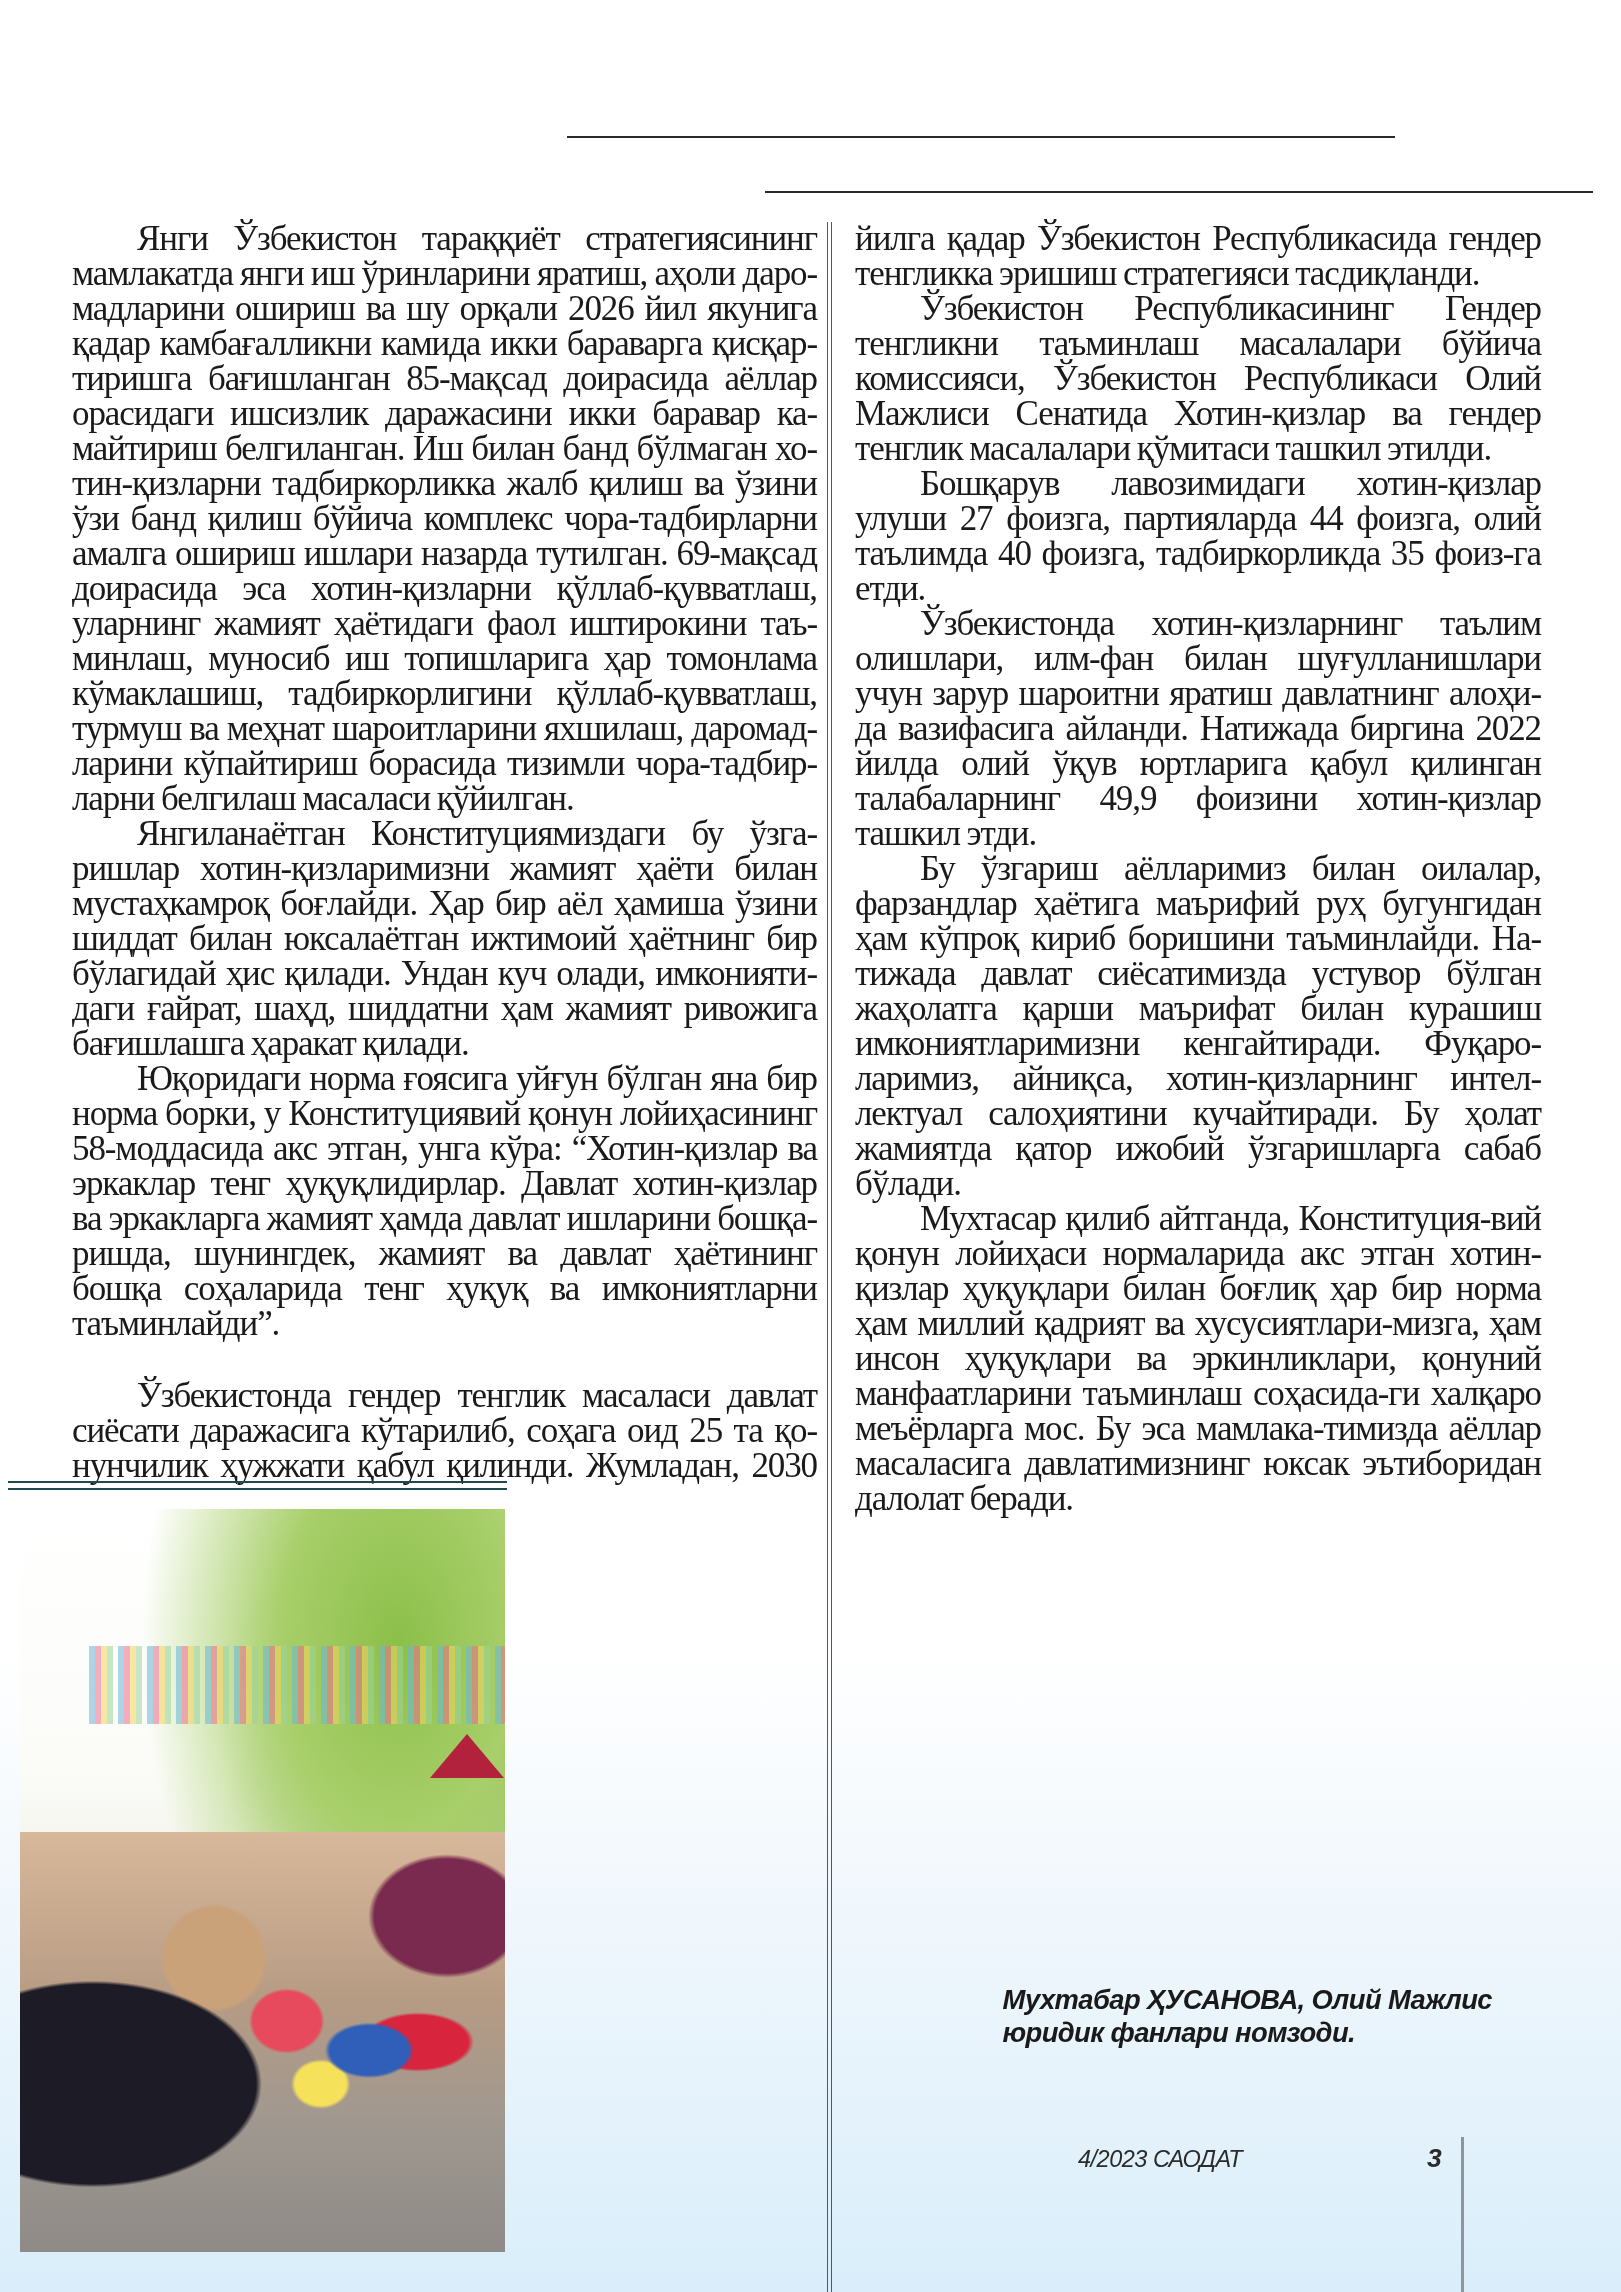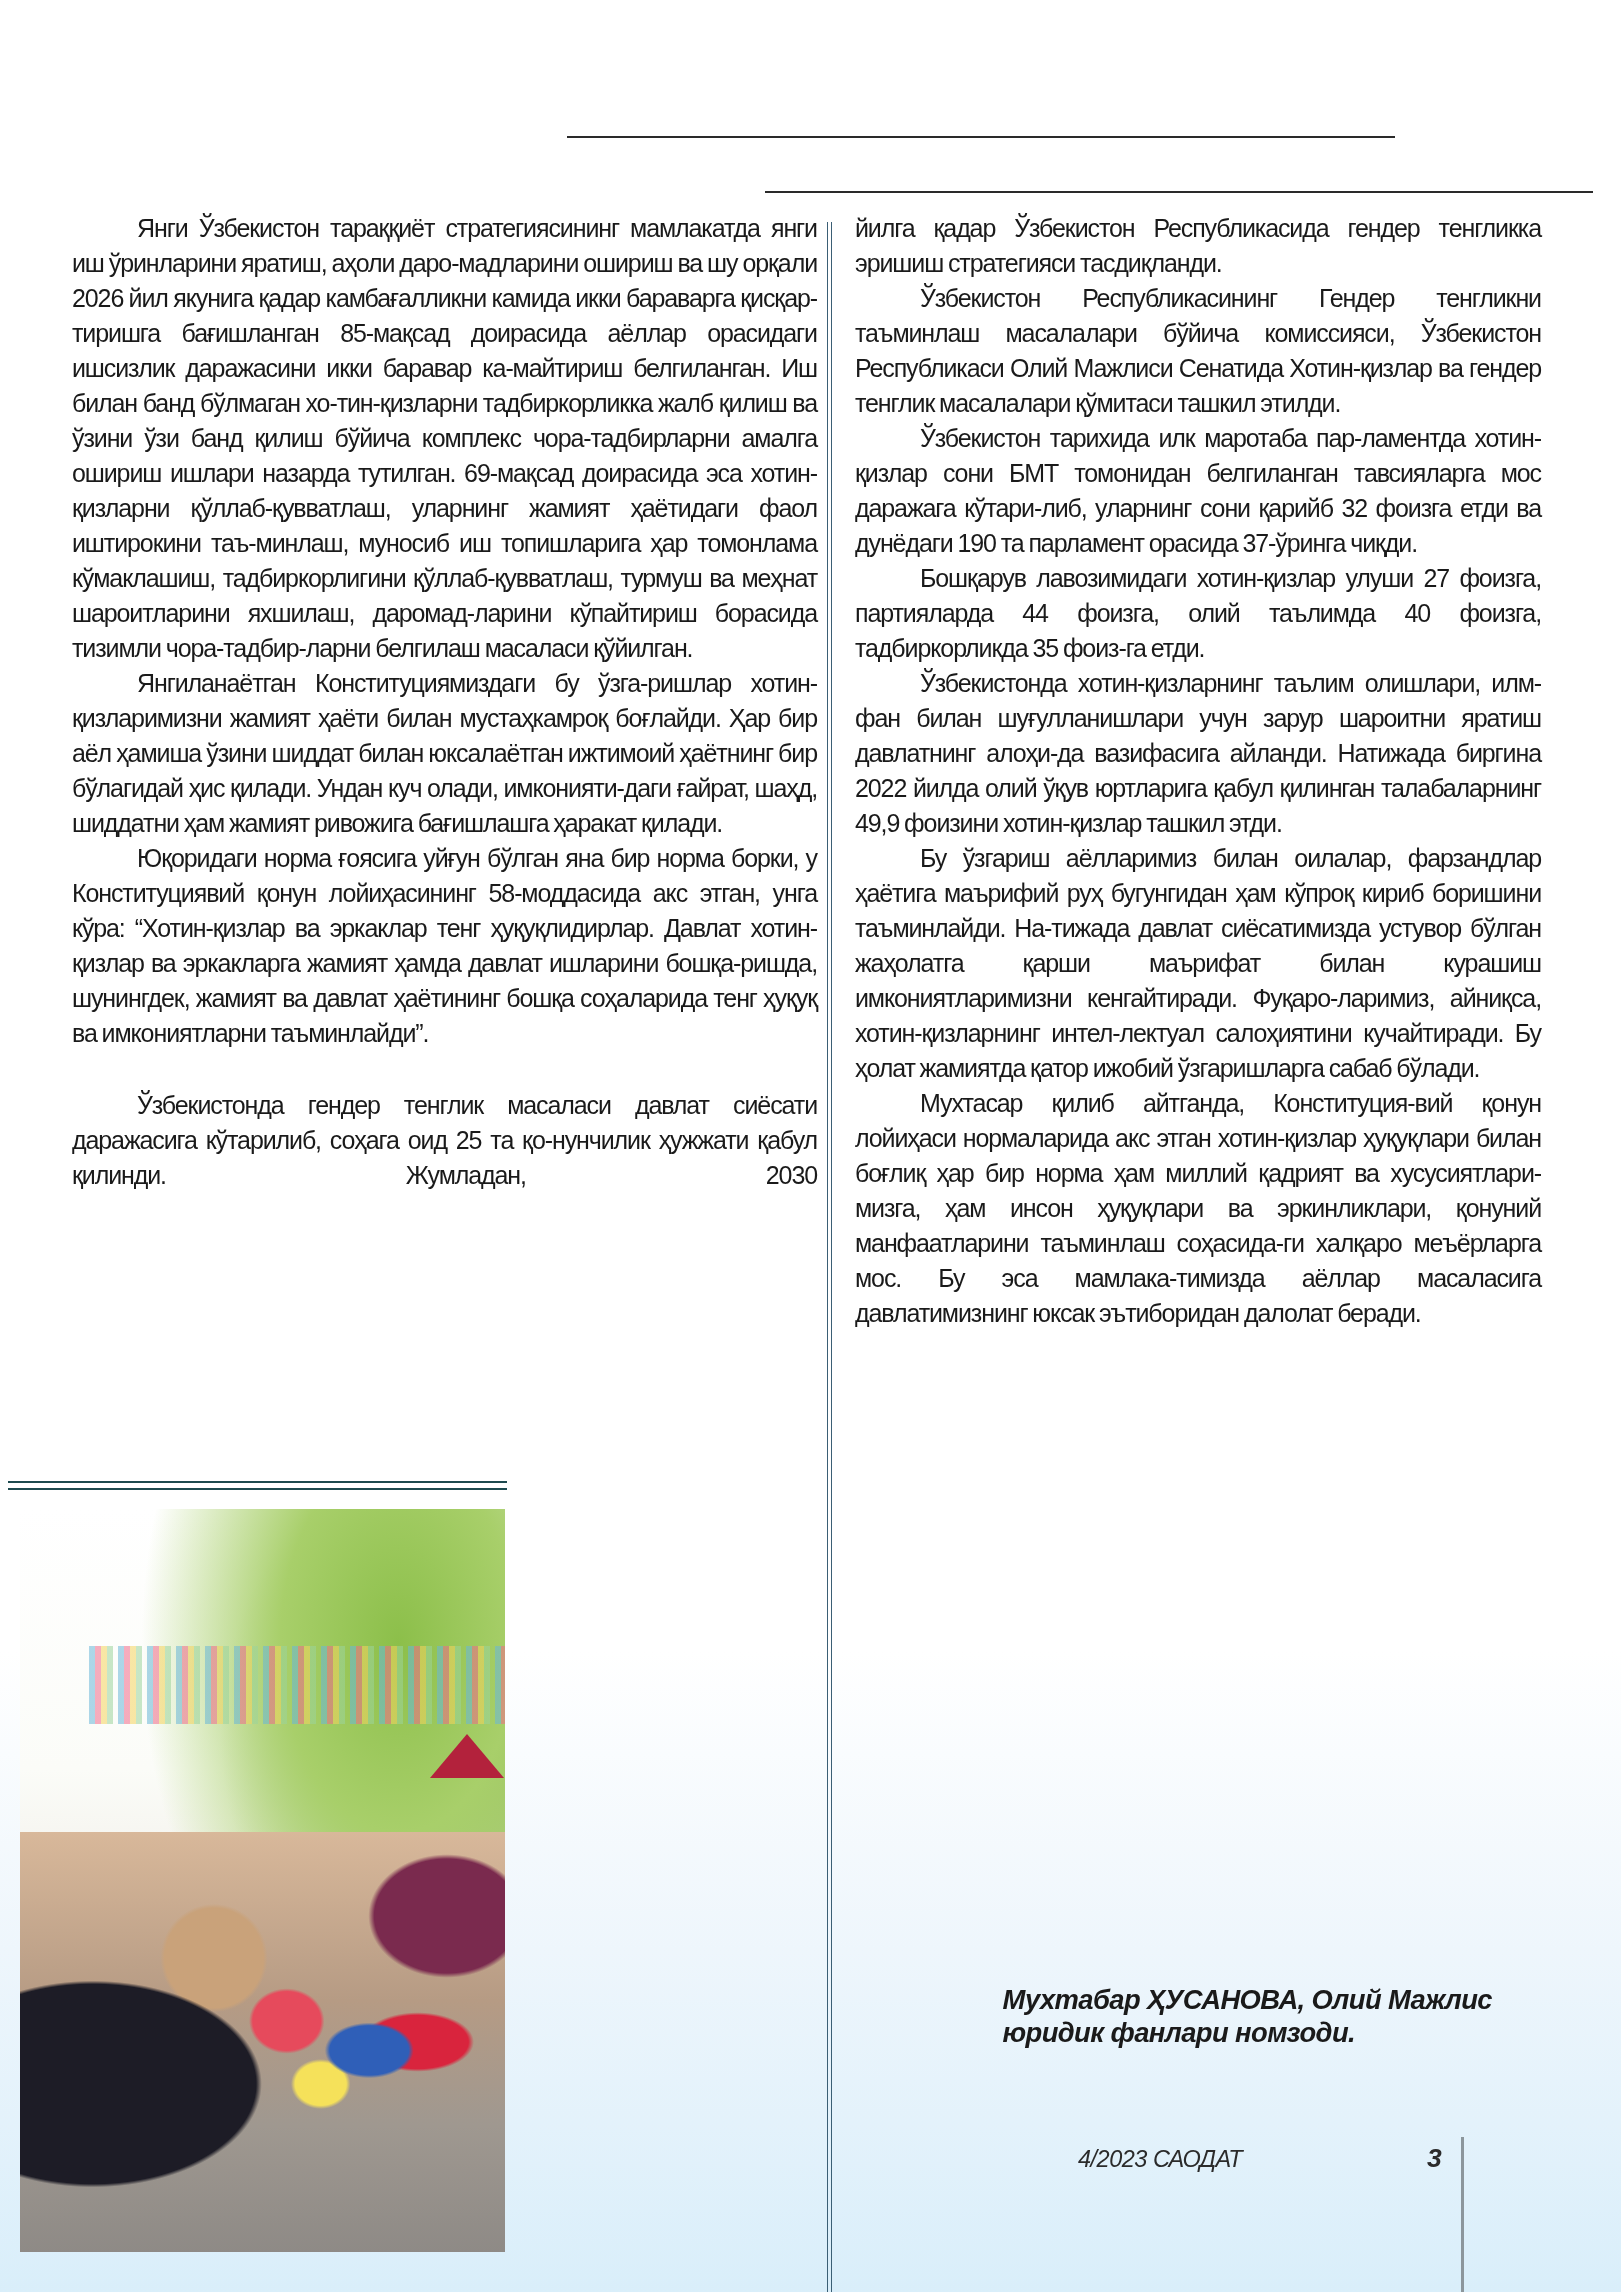--- a/index.html
+++ b/index.html
@@ -7,23 +7,23 @@
     width: 1621px; height: 2293px; position: relative; overflow: hidden;
     background: linear-gradient(180deg, #ffffff 0%, #ffffff 72%, #eef6fc 85%, #d9eefa 100%);
     font-family: "Liberation Sans", sans-serif;
     color: #1a1a1a;
   }
   .rule { position: absolute; height: 2px; background: #2a2a2a; }
   .rule-1 { left: 179px; top: 136px; width: 261px; left: 567px; width: 828px; }
   .rule-2 { left: 765px; top: 191px; width: 828px; }
 
   .col {
-    position: absolute; top: 211px;
-    font-family: Liberation Sans, sans-serif;
-    font-size: 25px; line-height: 35px;
+    position: absolute; top: 221px;
+    font-family: Liberation Serif, serif;
+    font-size: 35px; line-height: 35px;
     letter-spacing: -1.1px; word-spacing: -1px;
     transform-origin: 0 0;
   }
   .col p { margin: 0; text-align: justify; text-align-last: left; hyphens: manual; }
   .col p.ind { text-indent: 65px; }
   .col-left { left: 72px; width: 745px; }
   .col-right { left: 849px; width: 686px; margin-left: 6px; }
 
   .col-divider {
     position: absolute; left: 827px; top: 222px; width: 2.9px; height: 2107px;
@@ -88,21 +88,20 @@
   <p class="ind">Янгиланаётган Конституциямиздаги бу ўзга-ришлар хотин-қизларимизни жамият ҳаёти билан мустаҳкамроқ боғлайди. Ҳар бир аёл ҳамиша ўзини шиддат билан юксалаётган ижтимоий ҳаётнинг бир бўлагидай ҳис қилади. Ундан куч олади, имконияти-даги ғайрат, шаҳд, шиддатни ҳам жамият ривожига бағишлашга ҳаракат қилади.</p>
   <p class="ind">Юқоридаги норма ғоясига уйғун бўлган яна бир норма борки, у Конституциявий қонун лойиҳасининг 58-моддасида акс этган, унга кўра: “Хотин-қизлар ва эркаклар тенг ҳуқуқлидирлар. Давлат хотин-қизлар ва эркакларга жамият ҳамда давлат ишларини бошқа-ришда, шунингдек, жамият ва давлат ҳаётининг бошқа соҳаларида тенг ҳуқуқ ва имкониятларни таъминлайди”.</p>
   <p class="ind" style="text-align-last: justify; margin-top: 37px;">Ўзбекистонда гендер тенглик масаласи давлат сиёсати даражасига кўтарилиб, соҳага оид 25 та қо-нунчилик ҳужжати қабул қилинди. Жумладан, 2030</p>
 </div>
 
 <div class="col-divider"></div>
 
 <div class="col col-right">
   <p>йилга қадар Ўзбекистон Республикасида гендер тенгликка эришиш стратегияси тасдиқланди.</p>
   <p class="ind">Ўзбекистон Республикасининг Гендер тенгликни таъминлаш масалалари бўйича комиссияси, Ўзбекистон Республикаси Олий Мажлиси Сенатида Хотин-қизлар ва гендер тенглик масалалари қўмитаси ташкил этилди.</p>
-  <p class="ind">Ўзбекистон тарихида илк маротаба пар-ламентда хотин-қизлар сони БМТ томонидан белгиланган тавсияларга мос даражага кўтари-либ, уларнинг сони қарийб 32 фоизга етди ва дунёдаги 190 та парламент орасида 37-ўринга чиқди.</p>
   <p class="ind">Бошқарув лавозимидаги хотин-қизлар улуши 27 фоизга, партияларда 44 фоизга, олий таълимда 40 фоизга, тадбиркорликда 35 фоиз-га етди.</p>
   <p class="ind">Ўзбекистонда хотин-қизларнинг таълим олишлари, илм-фан билан шуғулланишлари учун зарур шароитни яратиш давлатнинг алоҳи-да вазифасига айланди. Натижада биргина 2022 йилда олий ўқув юртларига қабул қилинган талабаларнинг 49,9 фоизини хотин-қизлар ташкил этди.</p>
   <p class="ind"> Бу ўзгариш аёлларимиз билан оилалар, фарзандлар ҳаётига маърифий руҳ бугунгидан ҳам кўпроқ кириб боришини таъминлайди. На-тижада давлат сиёсатимизда устувор бўлган жаҳолатга қарши маърифат билан курашиш имкониятларимизни кенгайтиради. Фуқаро-ларимиз, айниқса, хотин-қизларнинг интел-лектуал салоҳиятини кучайтиради. Бу ҳолат жамиятда қатор ижобий ўзгаришларга сабаб бўлади.</p>
   <p class="ind">Мухтасар қилиб айтганда, Конституция-вий қонун лойиҳаси нормаларида акс этган хотин-қизлар ҳуқуқлари билан боғлиқ ҳар бир норма ҳам миллий қадрият ва хусусиятлари-мизга, ҳам инсон ҳуқуқлари ва эркинликлари, қонуний манфаатларини таъминлаш соҳасида-ги халқаро меъёрларга мос. Бу эса мамлака-тимизда аёллар масаласига давлатимизнинг юксак эътиборидан далолат беради.</p>
 </div>
 
 <div class="photo-rules">
   <div class="r1"></div>
   <div class="r2"></div>
 </div>

